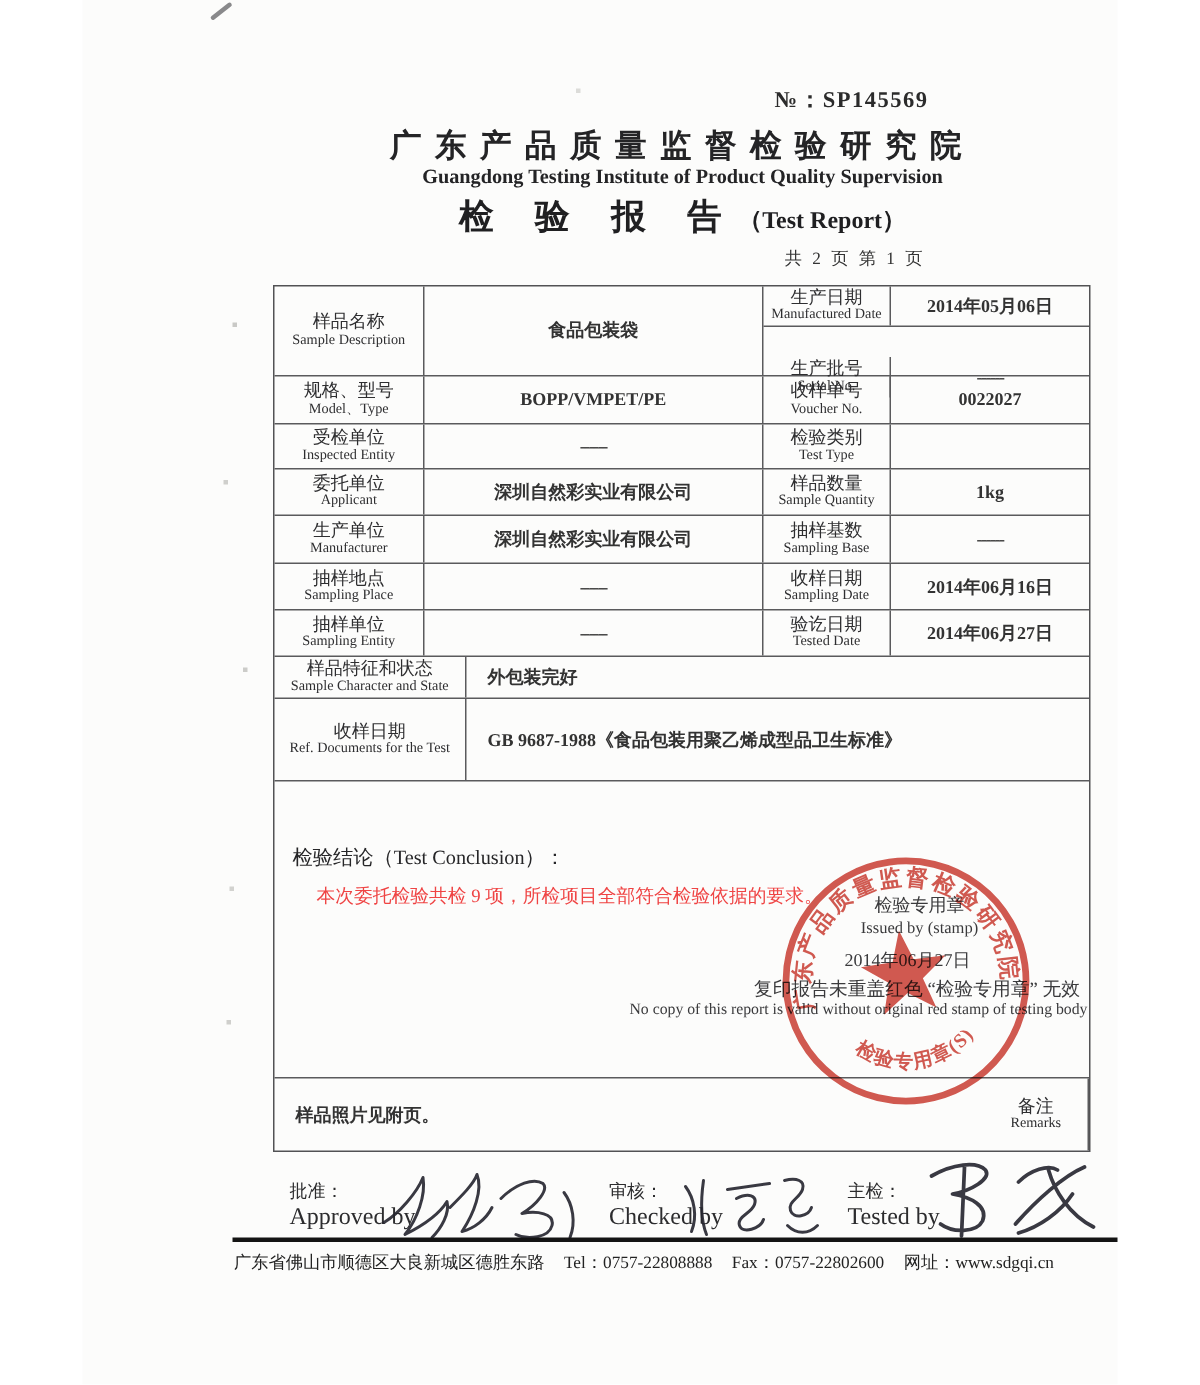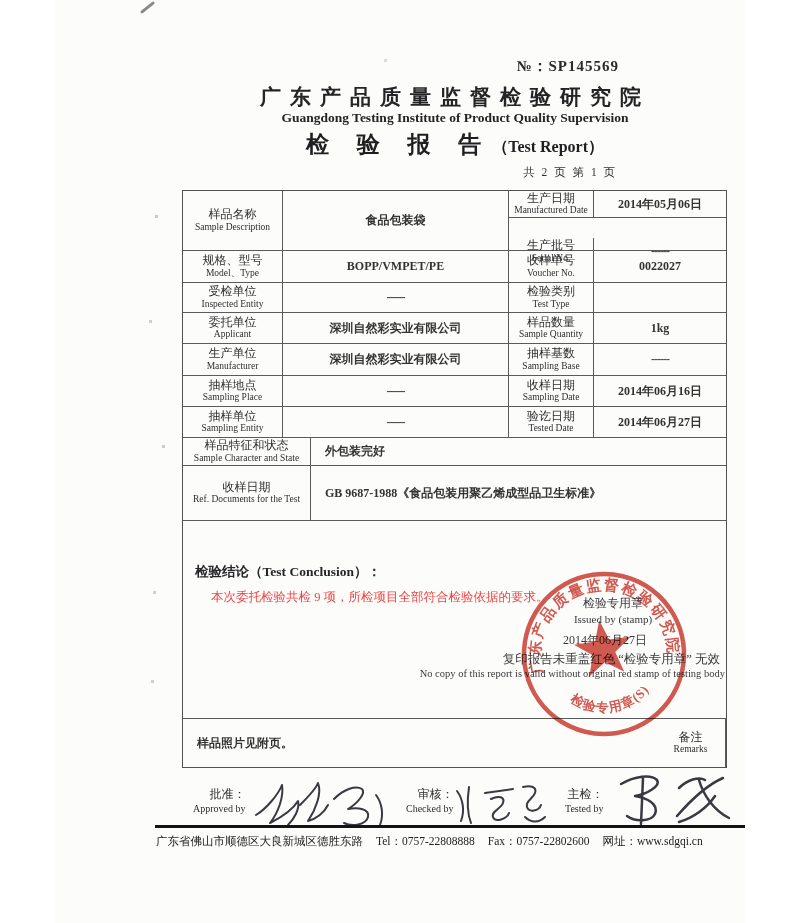--- a/index.html
+++ b/index.html
@@ -34,38 +34,38 @@
   .c1{width:100px;} .c2{width:226px;} .c3{width:85px;} .c4{width:132px;}
   .rsplit { width:217px; display:flex; flex-direction:column;gap:20px; }
   .rrow { display:flex; flex:1; }
   .rrow.first { border-bottom:1px solid #5a5a5c; }
   .rrow .c3{ height:100%; } .rrow .c4{ height:100%; }
   .w1{width:128px;} .w2{width:415px; align-items:flex-start; padding-left:14px; text-align:left;}
   .m1{width:70px;}  .m2{width:473px; align-items:flex-start; padding-left:14px; text-align:left;}
 
   
   .concl { position:relative; height:198px; border-bottom:1px solid #5a5a5c; }
-  .concl-heading { position:absolute; left:12px; top:42px; font-size:13.5px; font-weight:bold; color:#262628; }
+  .concl-heading { position:absolute; left:12px; top:42px; font-size:13.5px; font-weight:normal; color:#262628; }
   .concl-text { position:absolute; left:28px; top:68px; font-size:12.5px; color:#ef4444; }
   .stampline { position:absolute; font-size:12px; color:#3a3a3c; }
   .sl1 { top:74px;  left:360px; width:140px; text-align:center; }
   .sl2 { top:92px;  left:360px; width:140px; text-align:center; font-size:11px; }
   .sl3 { top:111px; left:352px; width:140px; text-align:center; }
   .sl4 { top:130px; right:6px;  font-size:12.5px; }
   .sl5 { top:147px; right:1px;  font-size:10.5px; }
 
   
   .stamp { position:absolute; left:461px; top:566px; width:176px; height:176px;
            transform:rotate(-8deg); opacity:.82; mix-blend-mode:multiply; pointer-events:none; }
   .stamp text { font-family:"Liberation Serif","DejaVu Serif",serif; font-weight:bold; fill:#c9352a; }
 
   
   .sigblock { position:absolute; font-size:12px; }
-  .sig-zh { font-size:12px; color:#2c2c2e;text-align:right; }
-  .sig-en { font-size:10px; color:#2c2c2e; }
+  .sig-zh { font-size:12px; color:#2c2c2e; }
+  .sig-en { font-size:16px; color:#2c2c2e; }
   .sigsvg { position:absolute; }
   .sigsvg path { fill:none; stroke:#23232e; stroke-width:2; stroke-linecap:round; stroke-linejoin:round; opacity:.9; }
   .sig3 path { stroke-width:2.5; }
 
   
   .footer-rule { position:absolute; left:100px; top:825px; width:600px; height:2.5px; background:#141414; }
   .footer-text { position:absolute; left:101px; top:834px; width:600px; display:flex; gap:13px;
                  font-size:11.5px; color:#222; white-space:nowrap; }
 
   

